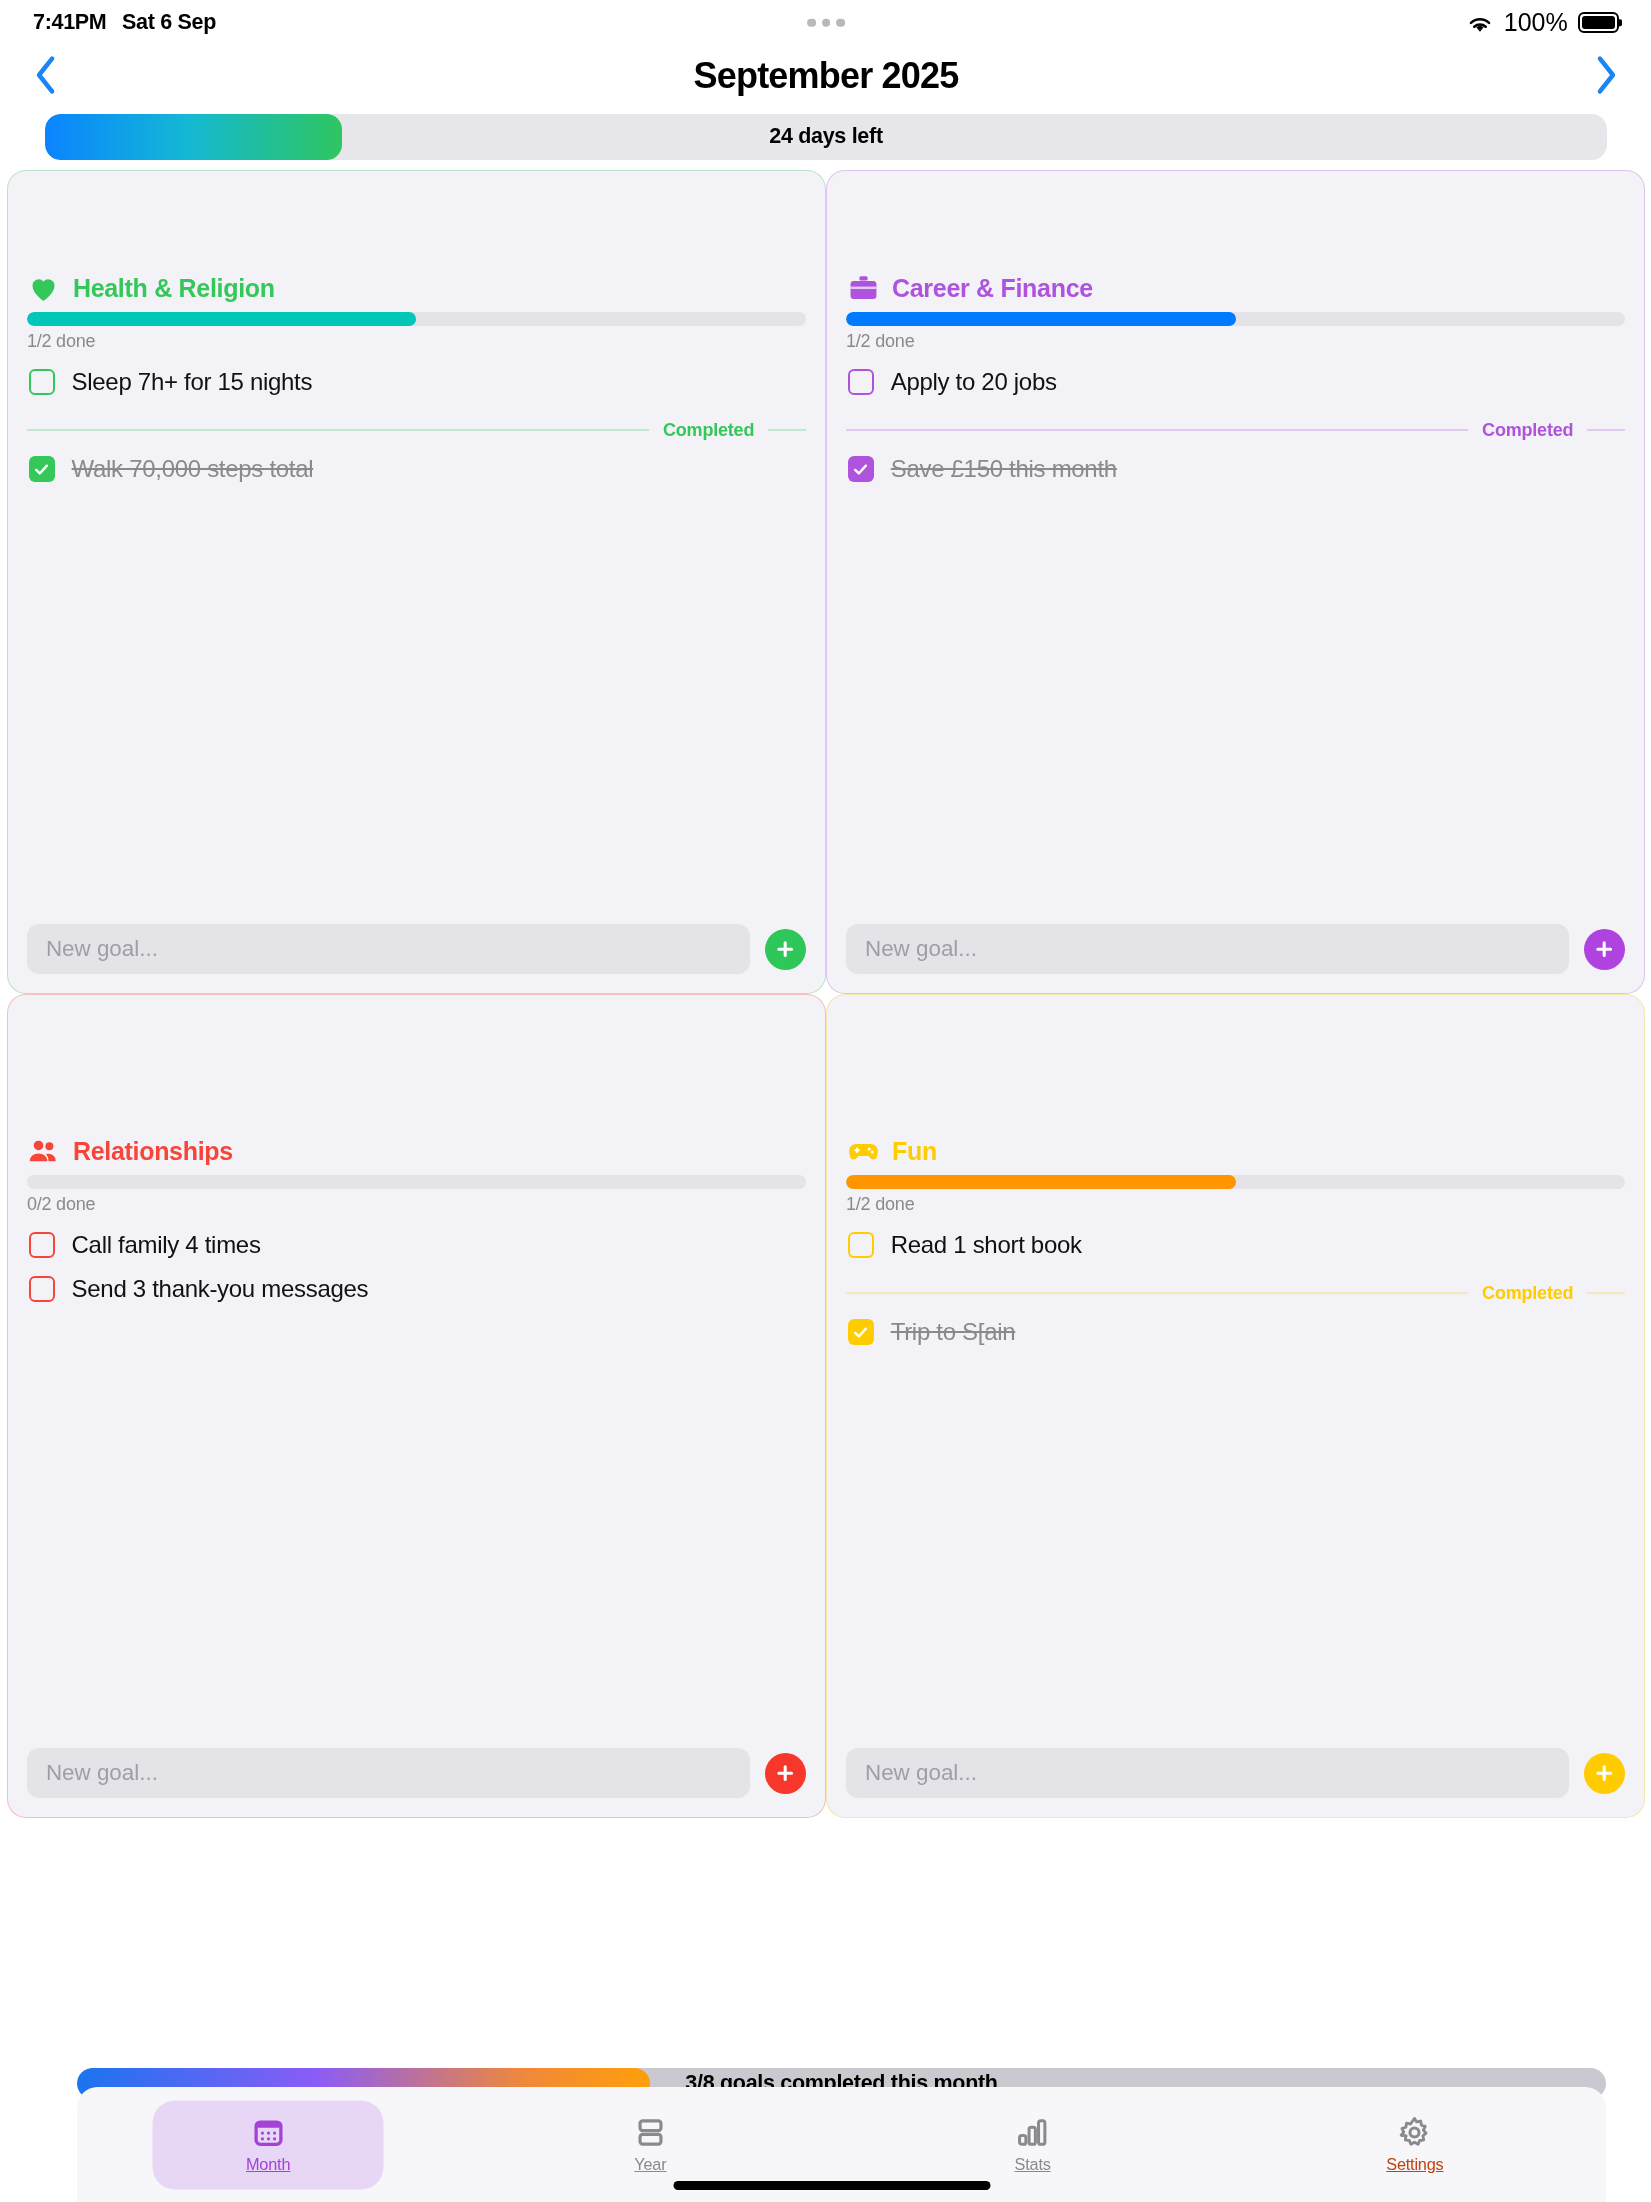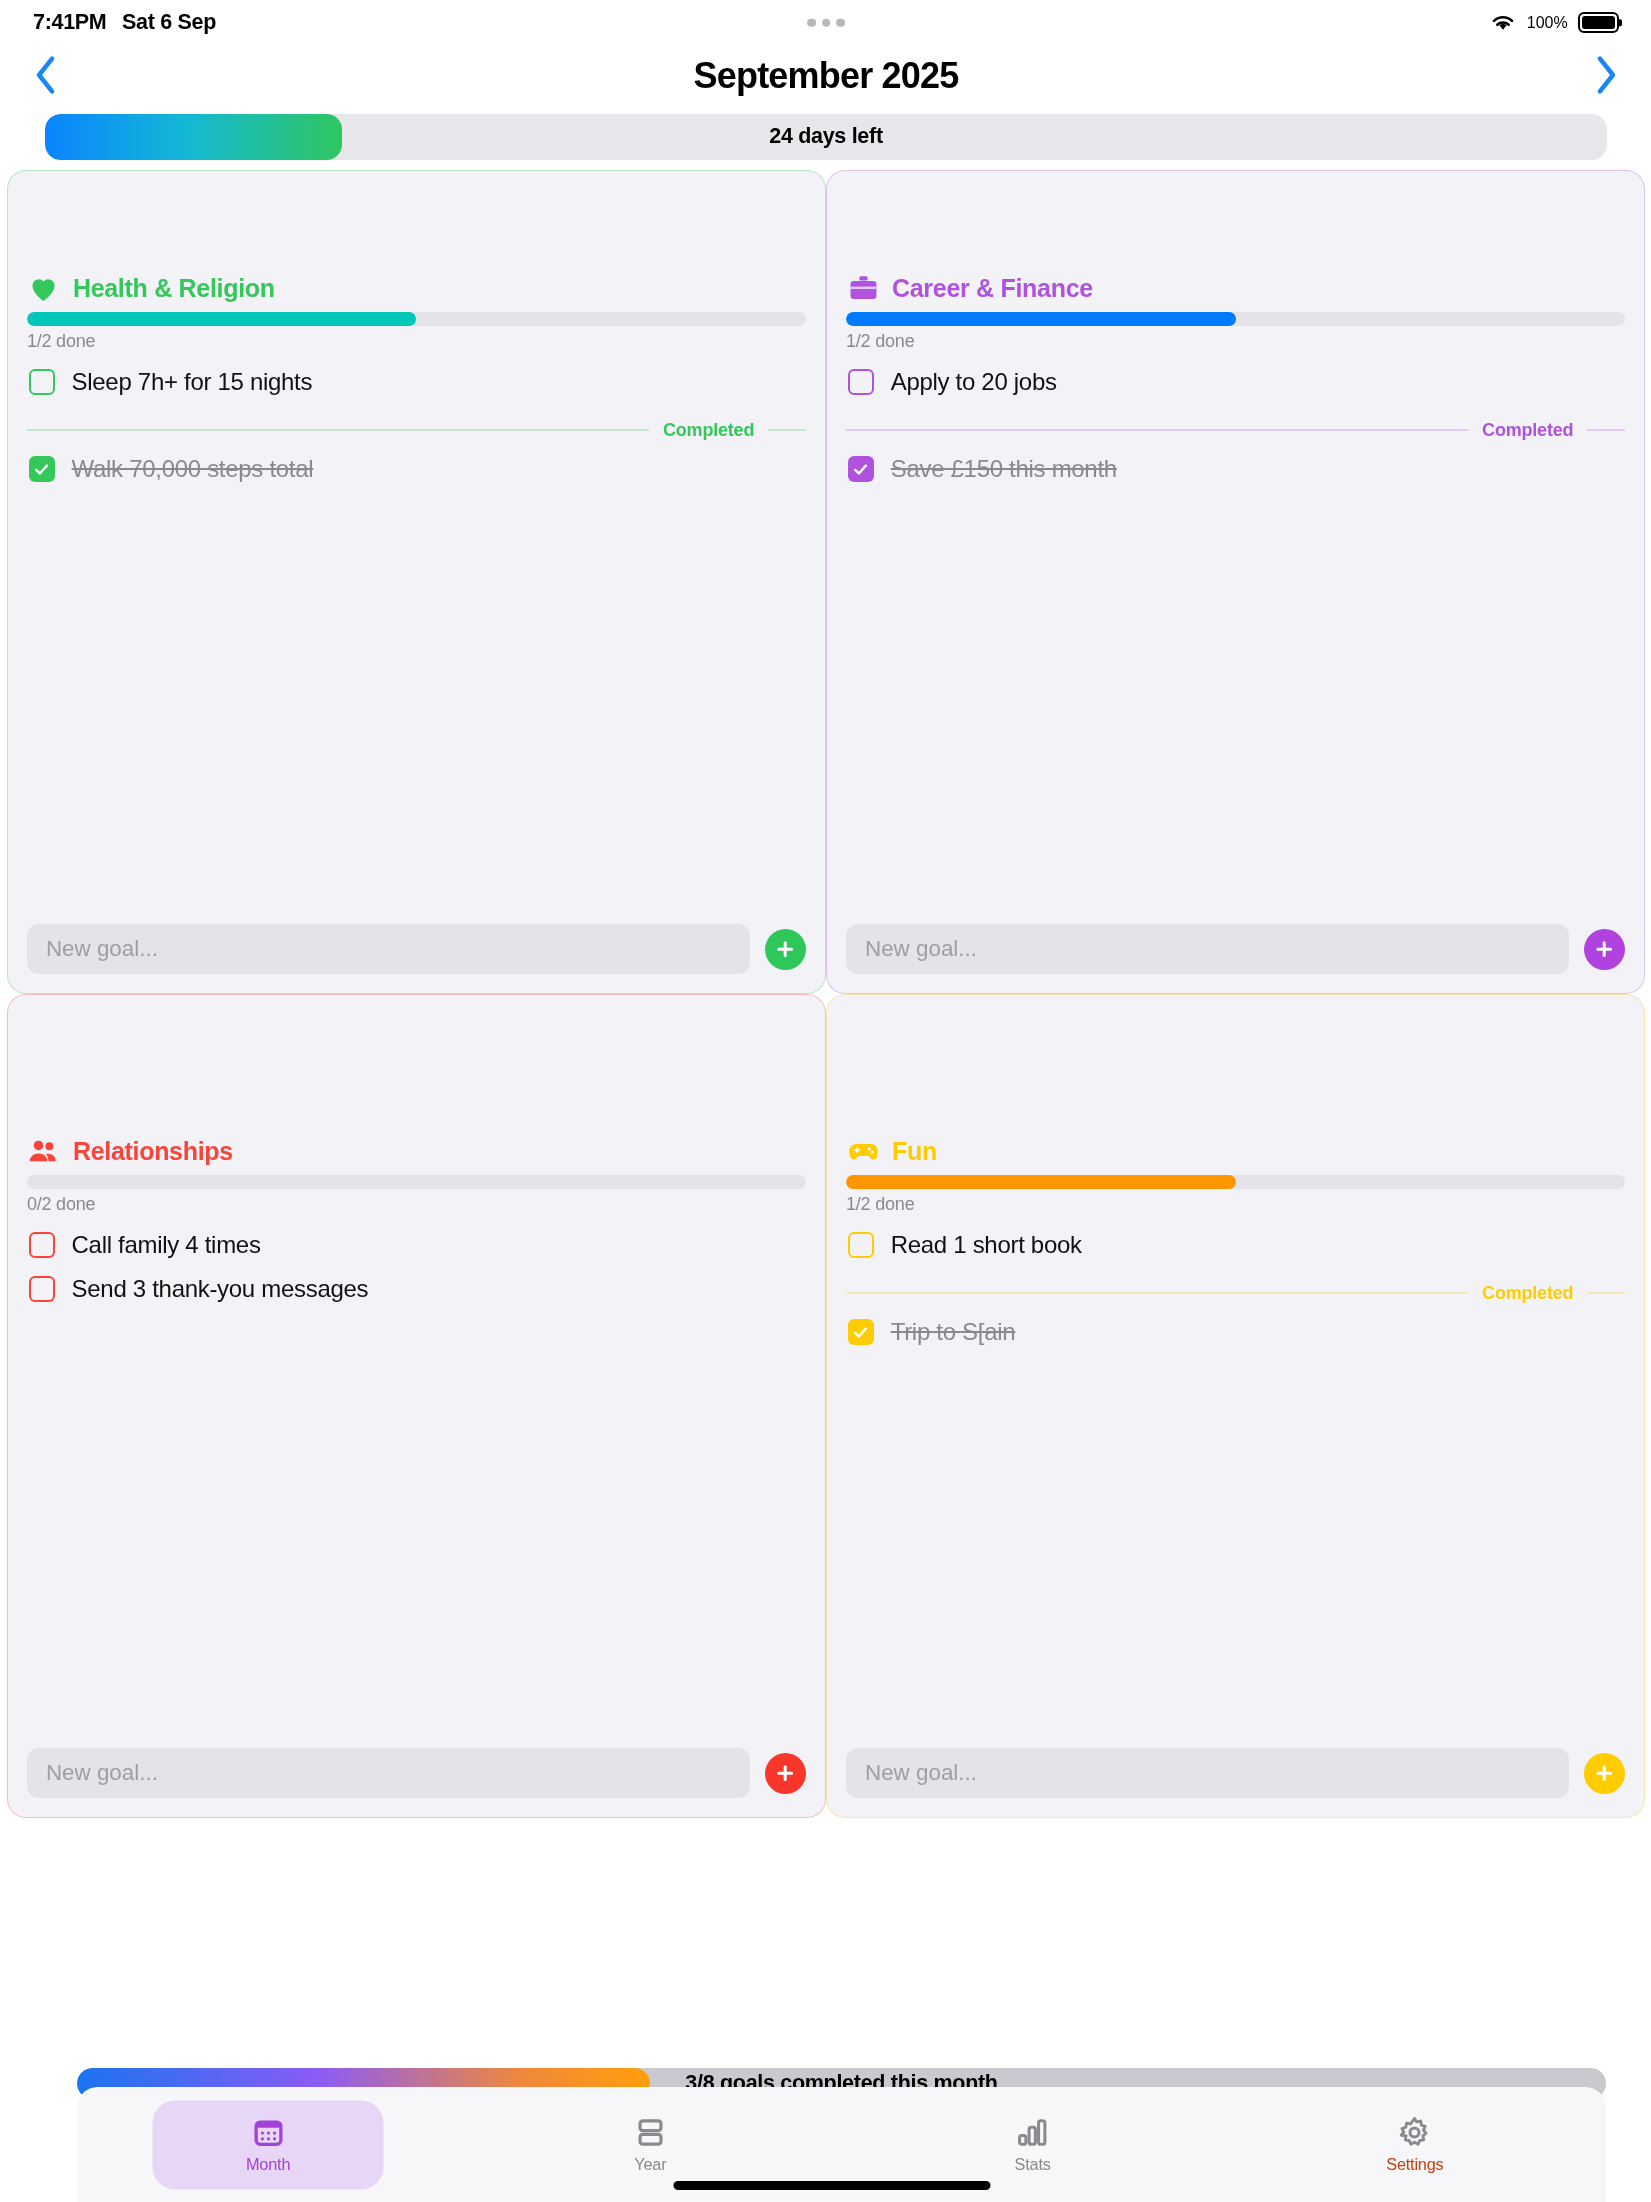--- a/index.html
+++ b/index.html
@@ -18,21 +18,21 @@
     display:flex;
     align-items:center;
     padding:6px 33px;
     position:relative;
     background:#fff;
     gap:19px;
   }
   .sb-left { display:flex; align-items:center; gap:15.5px; font-size:21.5px; font-weight:600; letter-spacing:-0.3px; }
   .sb-dots { position:absolute; left:50%; top:50%; transform:translate(-50%,-50%); display:flex; gap:6px; }
   .sb-dots i { width:8.6px; height:8.6px; border-radius:50%; background:#b8b8bd; display:block; }
-  .sb-right { margin-left:auto; display:flex; align-items:center; gap:10.3px; font-size:16px; font-weight:500; }
+  .sb-right { margin-left:auto; display:flex; align-items:center; gap:10.3px; font-size:25px; font-weight:500; }
   .wifi-ic { width:26px; height:20.6px; display:block; }
   .battery {
     width:41px; height:20.6px; border:2.2px solid #000; border-radius:6px;
     position:relative; display:flex; align-items:center; padding:2.2px;
   }
   .battery::after {
     content:""; position:absolute; right:-5.2px; top:50%; transform:translateY(-50%);
     width:3.4px; height:7.7px; background:#000; border-radius:0 1.7px 1.7px 0;
   }
   .battery i { display:block; height:100%; width:100%; background:#000; border-radius:3px; }
@@ -149,21 +149,21 @@
   .tab {
     flex:1; display:flex; flex-direction:column; align-items:center; justify-content:center;
     gap:6.9px; height:100%; cursor:pointer; position:relative;
   }
   .tab .pill {
     position:absolute; left:50%; top:50%; transform:translate(-50%,-50%);
     width:231px; height:89px; border-radius:22.4px; background:#e7d6f5; z-index:0;
   }
   .tab .tcontent { position:relative; z-index:1; display:flex; flex-direction:column; align-items:center; gap:6px; }
   .tab svg { width:33px; height:33px; display:block; }
-  .tab .tlabel { font-size:16.3px; font-weight:500; letter-spacing:-0.2px; }
+  .tab .tlabel { font-size:16.3px; font-weight:500; letter-spacing:-0.2px;text-decoration:underline; }
 
   .homebar {
     position:absolute; left:50%; bottom:12px; transform:translateX(-50%);
     width:317px; height:9.5px; border-radius:5.2px; background:#000; z-index:5;
   }
 </style>
 </head>
 <body>
 
 <div class="statusbar">

